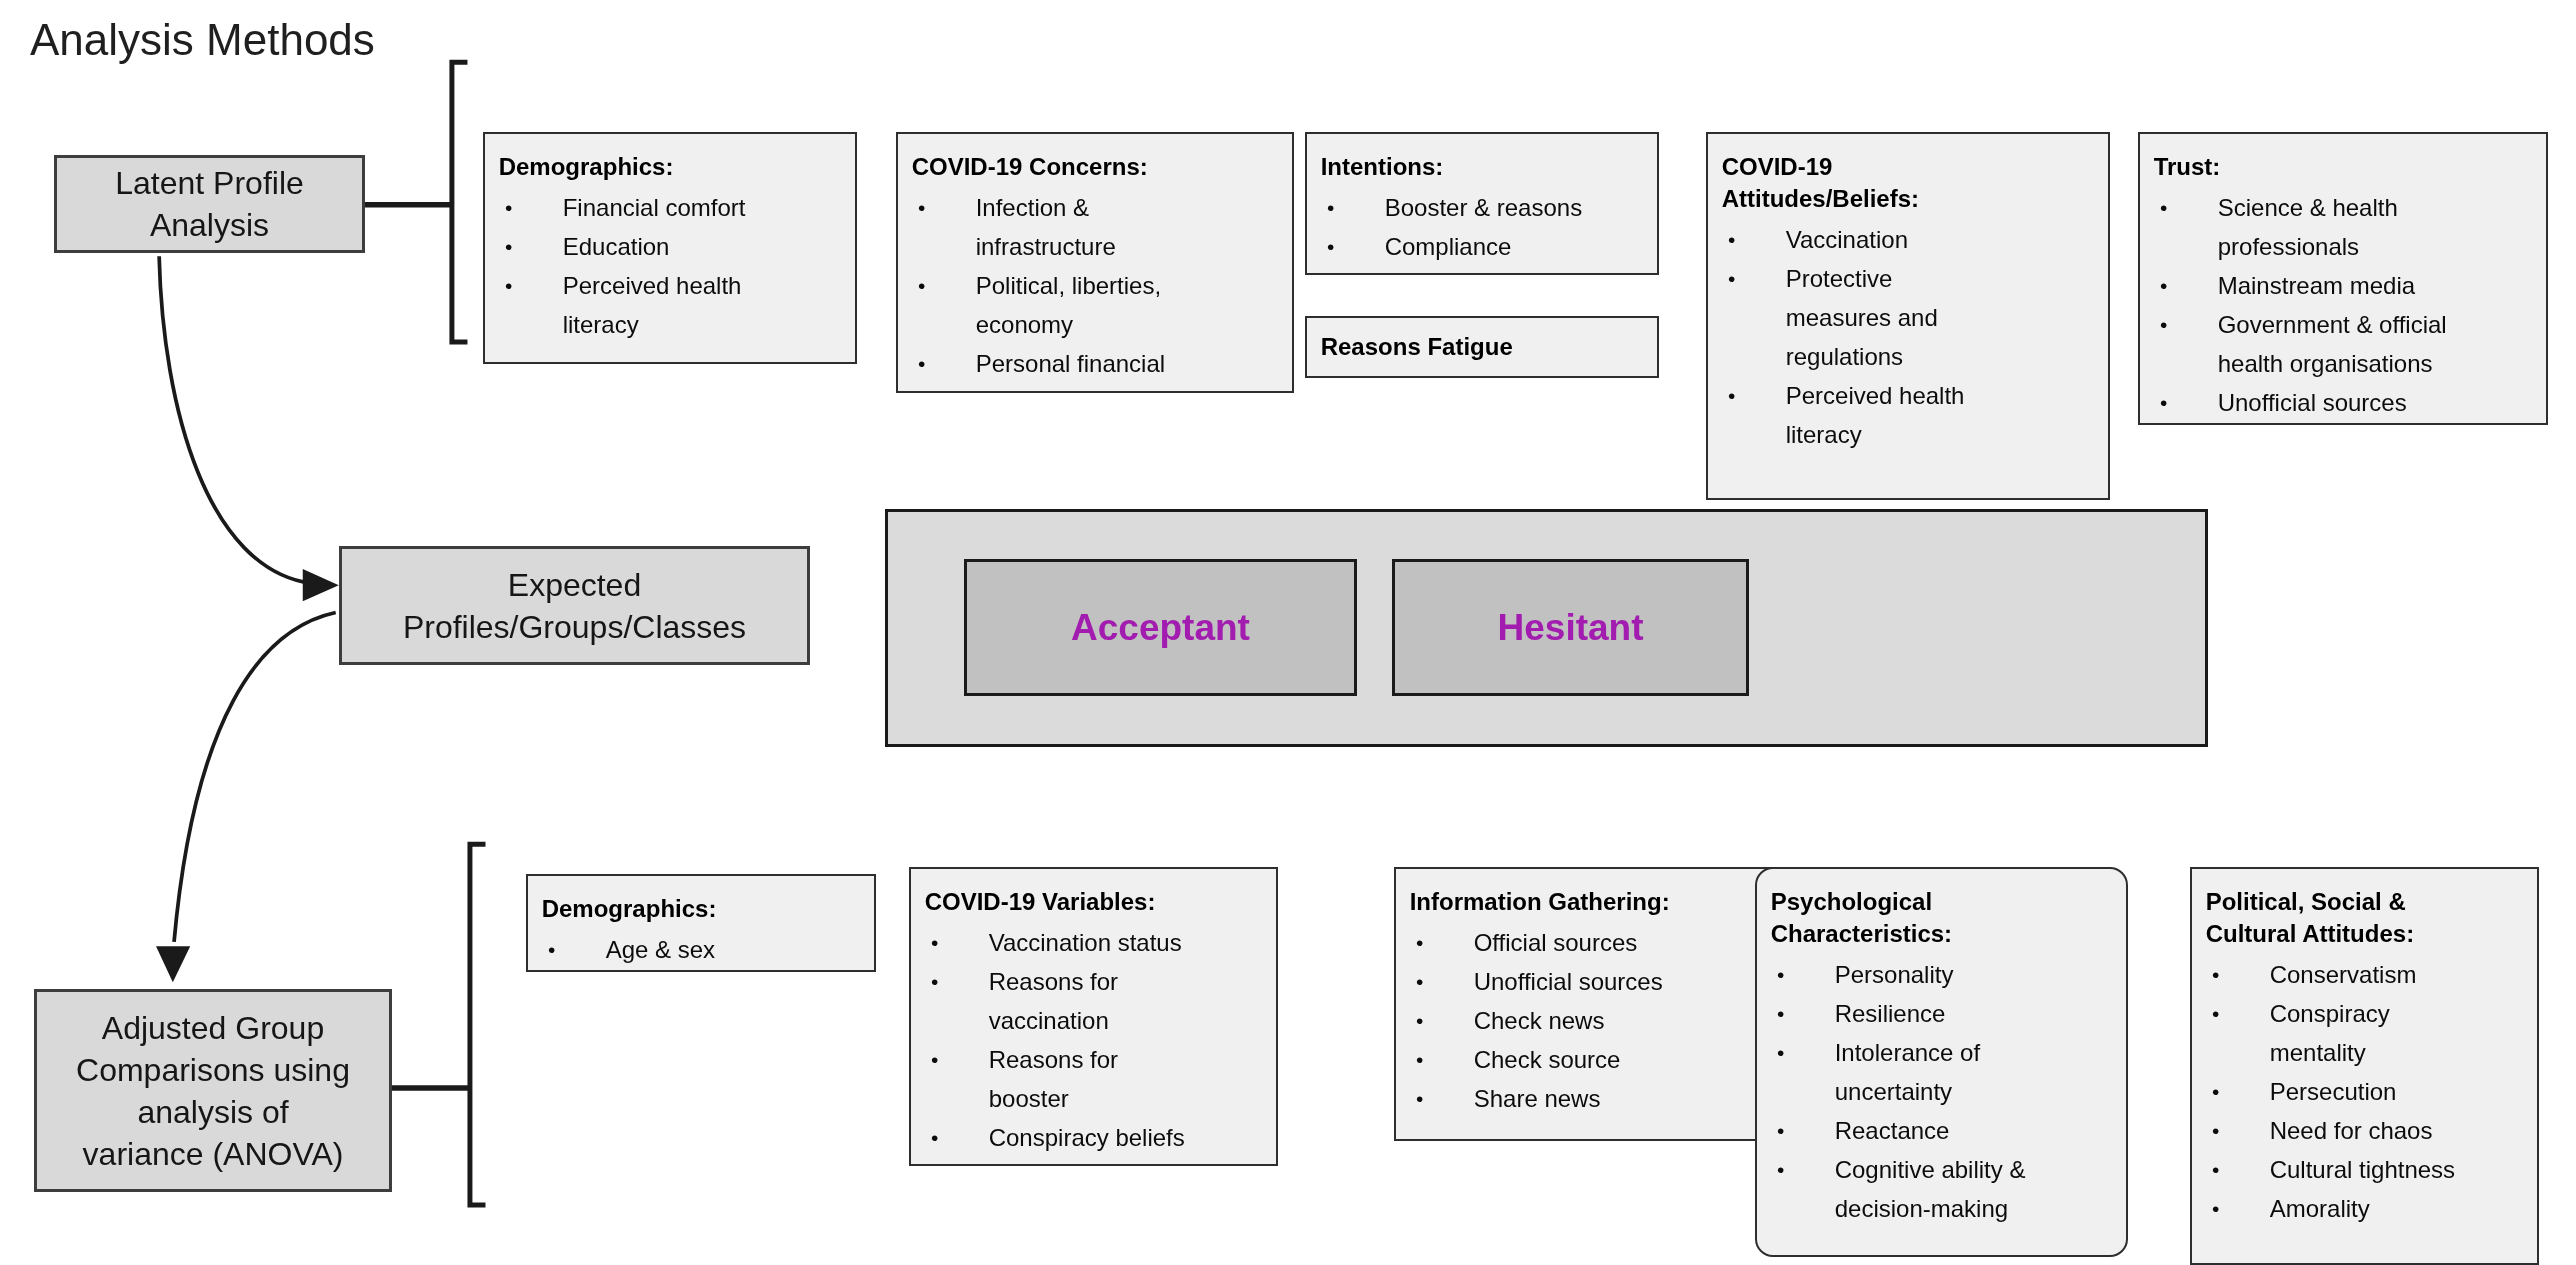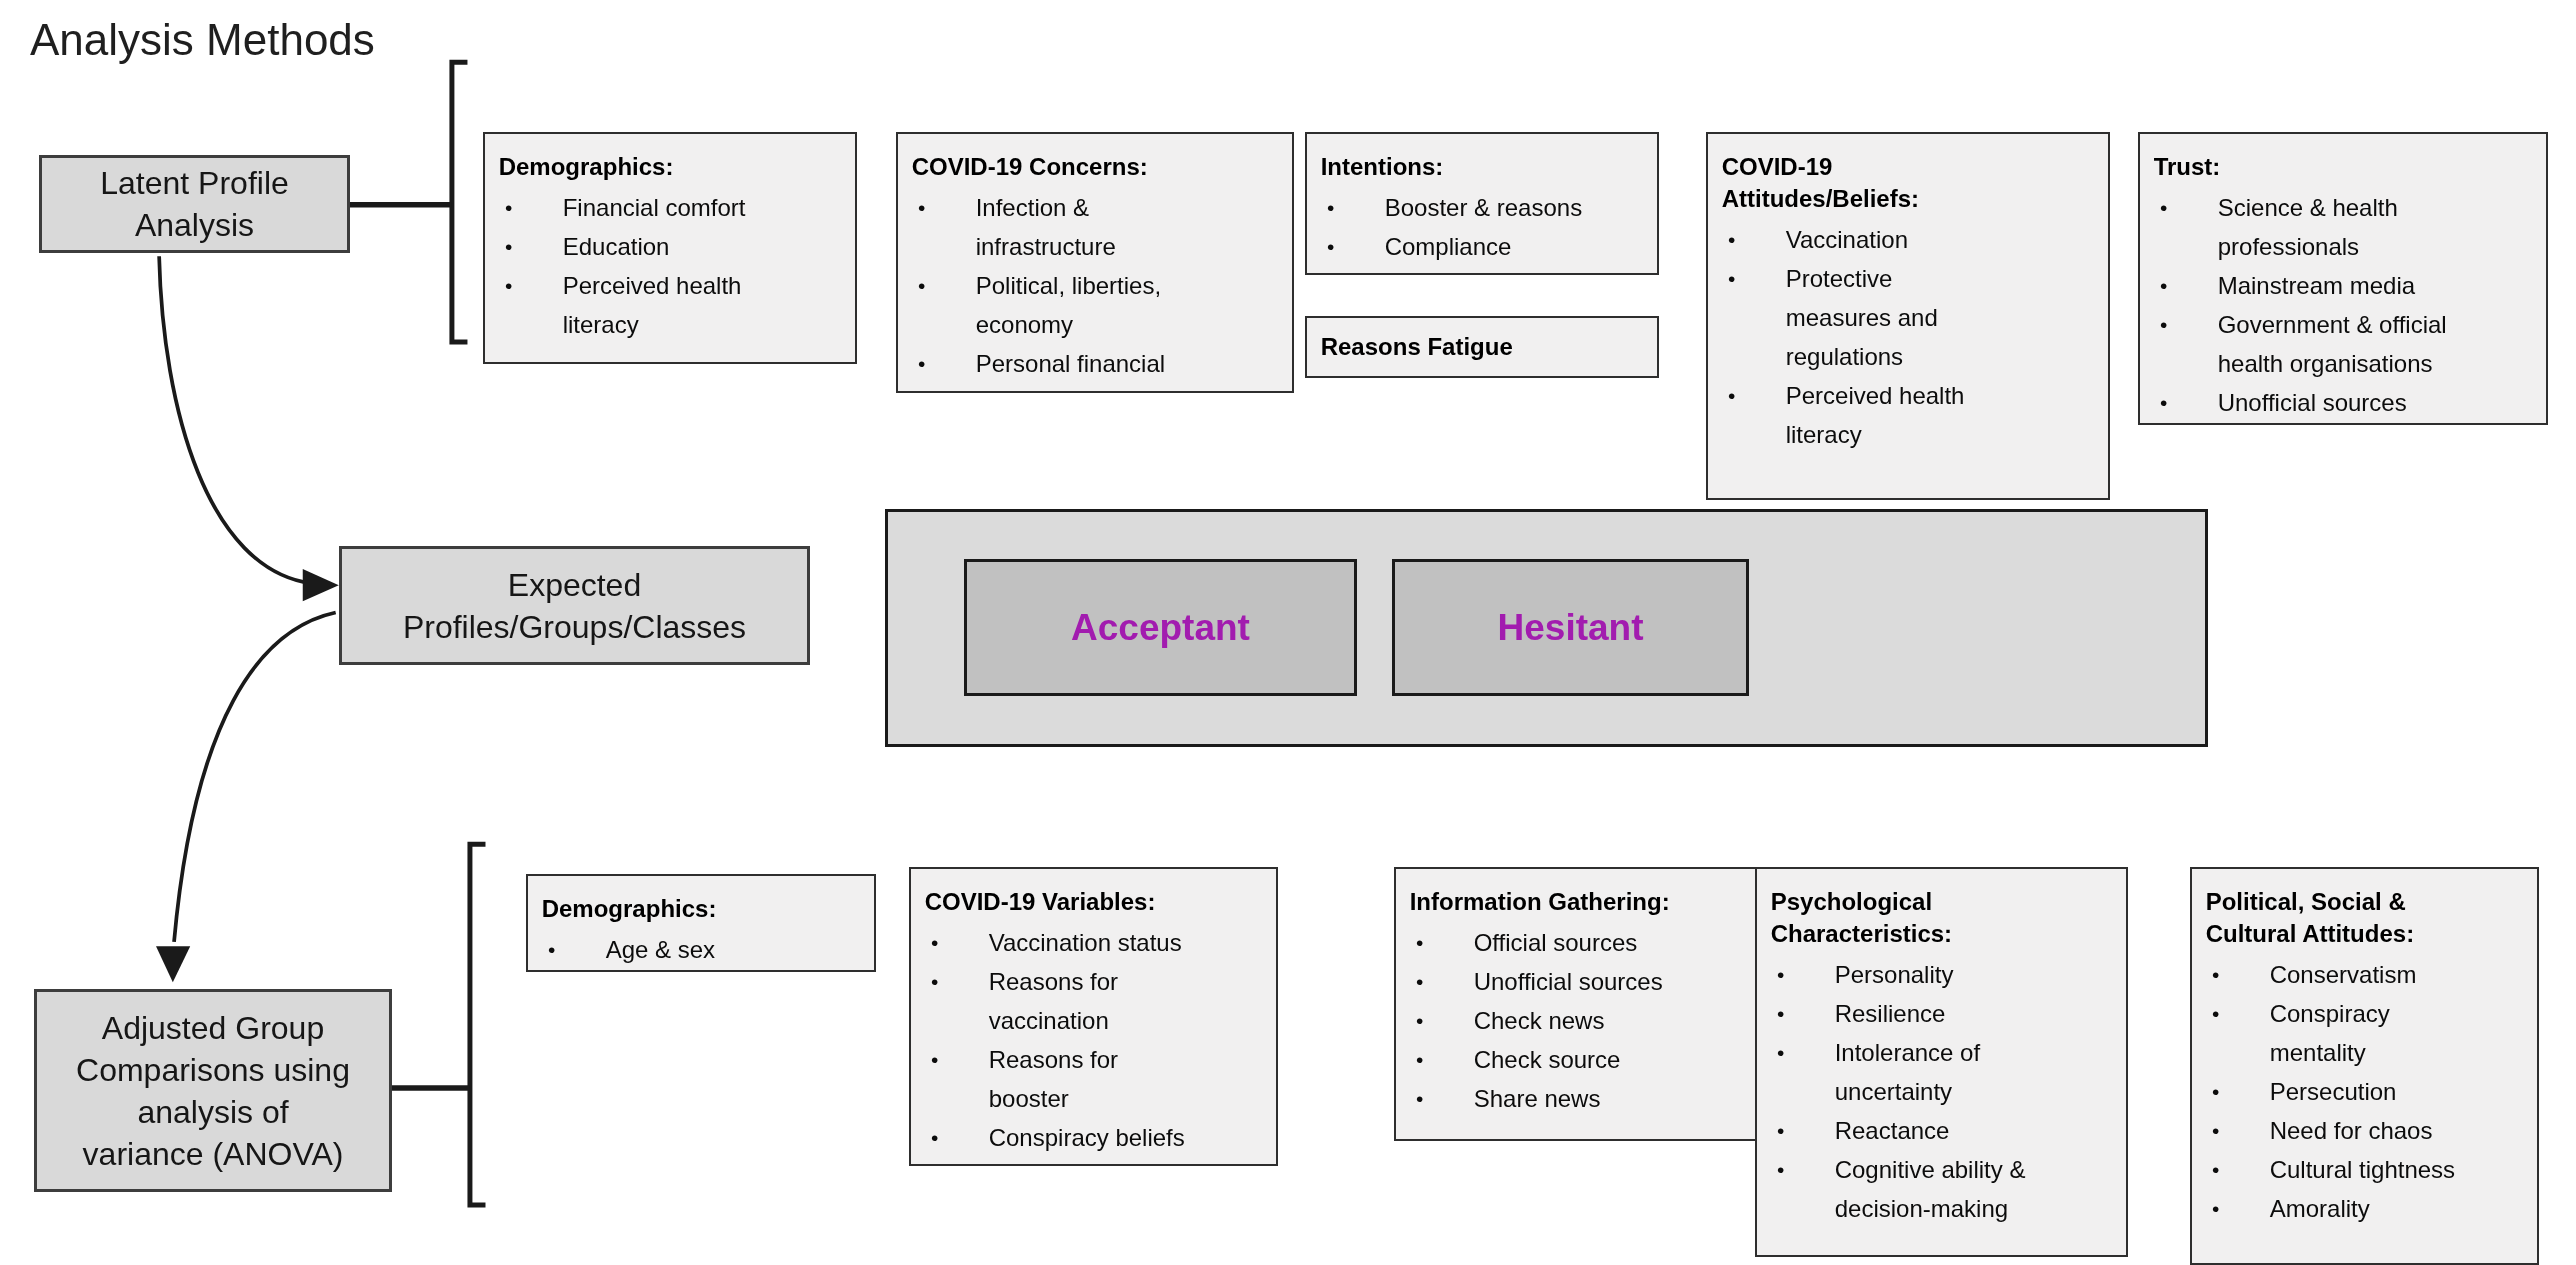--- a/index.html
+++ b/index.html
@@ -109,21 +109,21 @@
     <path class="stroke" stroke-width="8" d="M 752 100 H 727 V 550 H 752"></path>
     <path class="stroke" stroke-width="9" d="M 562 329 H 727"></path>
     <path class="stroke" stroke-width="8" d="M 781 1358 H 756 V 1938 H 781"></path>
     <path class="stroke" stroke-width="9" d="M 630 1750 H 756"></path>
     <path class="stroke" stroke-width="6" d="M 256 412 C 262 660 335 915 500 938"></path>
     <polygon class="fillhead" points="545,941 487,915 487,967"></polygon>
     <path class="stroke" stroke-width="6" d="M 540 985 C 415 1012 312 1160 280 1515"></path>
     <polygon class="fillhead" points="278,1580 251,1522 306,1522"></polygon>
   </svg>
 
-  <div class="method-box" style="left:39px;top:155px;width:311px;height:98px;">Latent Profile
+  <div class="method-box" style="left:54px;top:155px;width:311px;height:98px;">Latent Profile
 Analysis</div>
   <div class="method-box" style="left:339px;top:546px;width:471px;height:119px;">Expected
 Profiles/Groups/Classes</div>
   <div class="method-box" style="left:34px;top:989px;width:358px;height:203px;">Adjusted Group
 Comparisons using
 analysis of
 variance (ANOVA)</div>
 
   <div class="vbox" style="left:483px;top:116px;width:374px;height:232px;">
     <div class="vtitle">Demographics:</div>
@@ -200,21 +200,21 @@
   <div class="vbox" style="left:1394px;top:851px;width:386px;height:274px;">
     <div class="vtitle">Information Gathering:</div>
     <ul>
         <li><span class="bullet">•</span><span class="itxt">Official sources</span></li>
         <li><span class="bullet">•</span><span class="itxt">Unofficial sources</span></li>
         <li><span class="bullet">•</span><span class="itxt">Check news</span></li>
         <li><span class="bullet">•</span><span class="itxt">Check source</span></li>
         <li><span class="bullet">•</span><span class="itxt">Share news</span></li>
       </ul>
   </div>
-  <div class="vbox" style="left:1755px;top:851px;width:373px;height:390px;">
+  <div class="vbox" style="left:1755px;top:851px;width:373px;height:390px;border-radius:18px;">
     <div class="vtitle">Psychological
 Characteristics:</div>
     <ul>
         <li><span class="bullet">•</span><span class="itxt">Personality</span></li>
         <li><span class="bullet">•</span><span class="itxt">Resilience</span></li>
         <li><span class="bullet">•</span><span class="itxt">Intolerance of
 uncertainty</span></li>
         <li><span class="bullet">•</span><span class="itxt">Reactance</span></li>
         <li><span class="bullet">•</span><span class="itxt">Cognitive ability &amp;
 decision-making</span></li>

